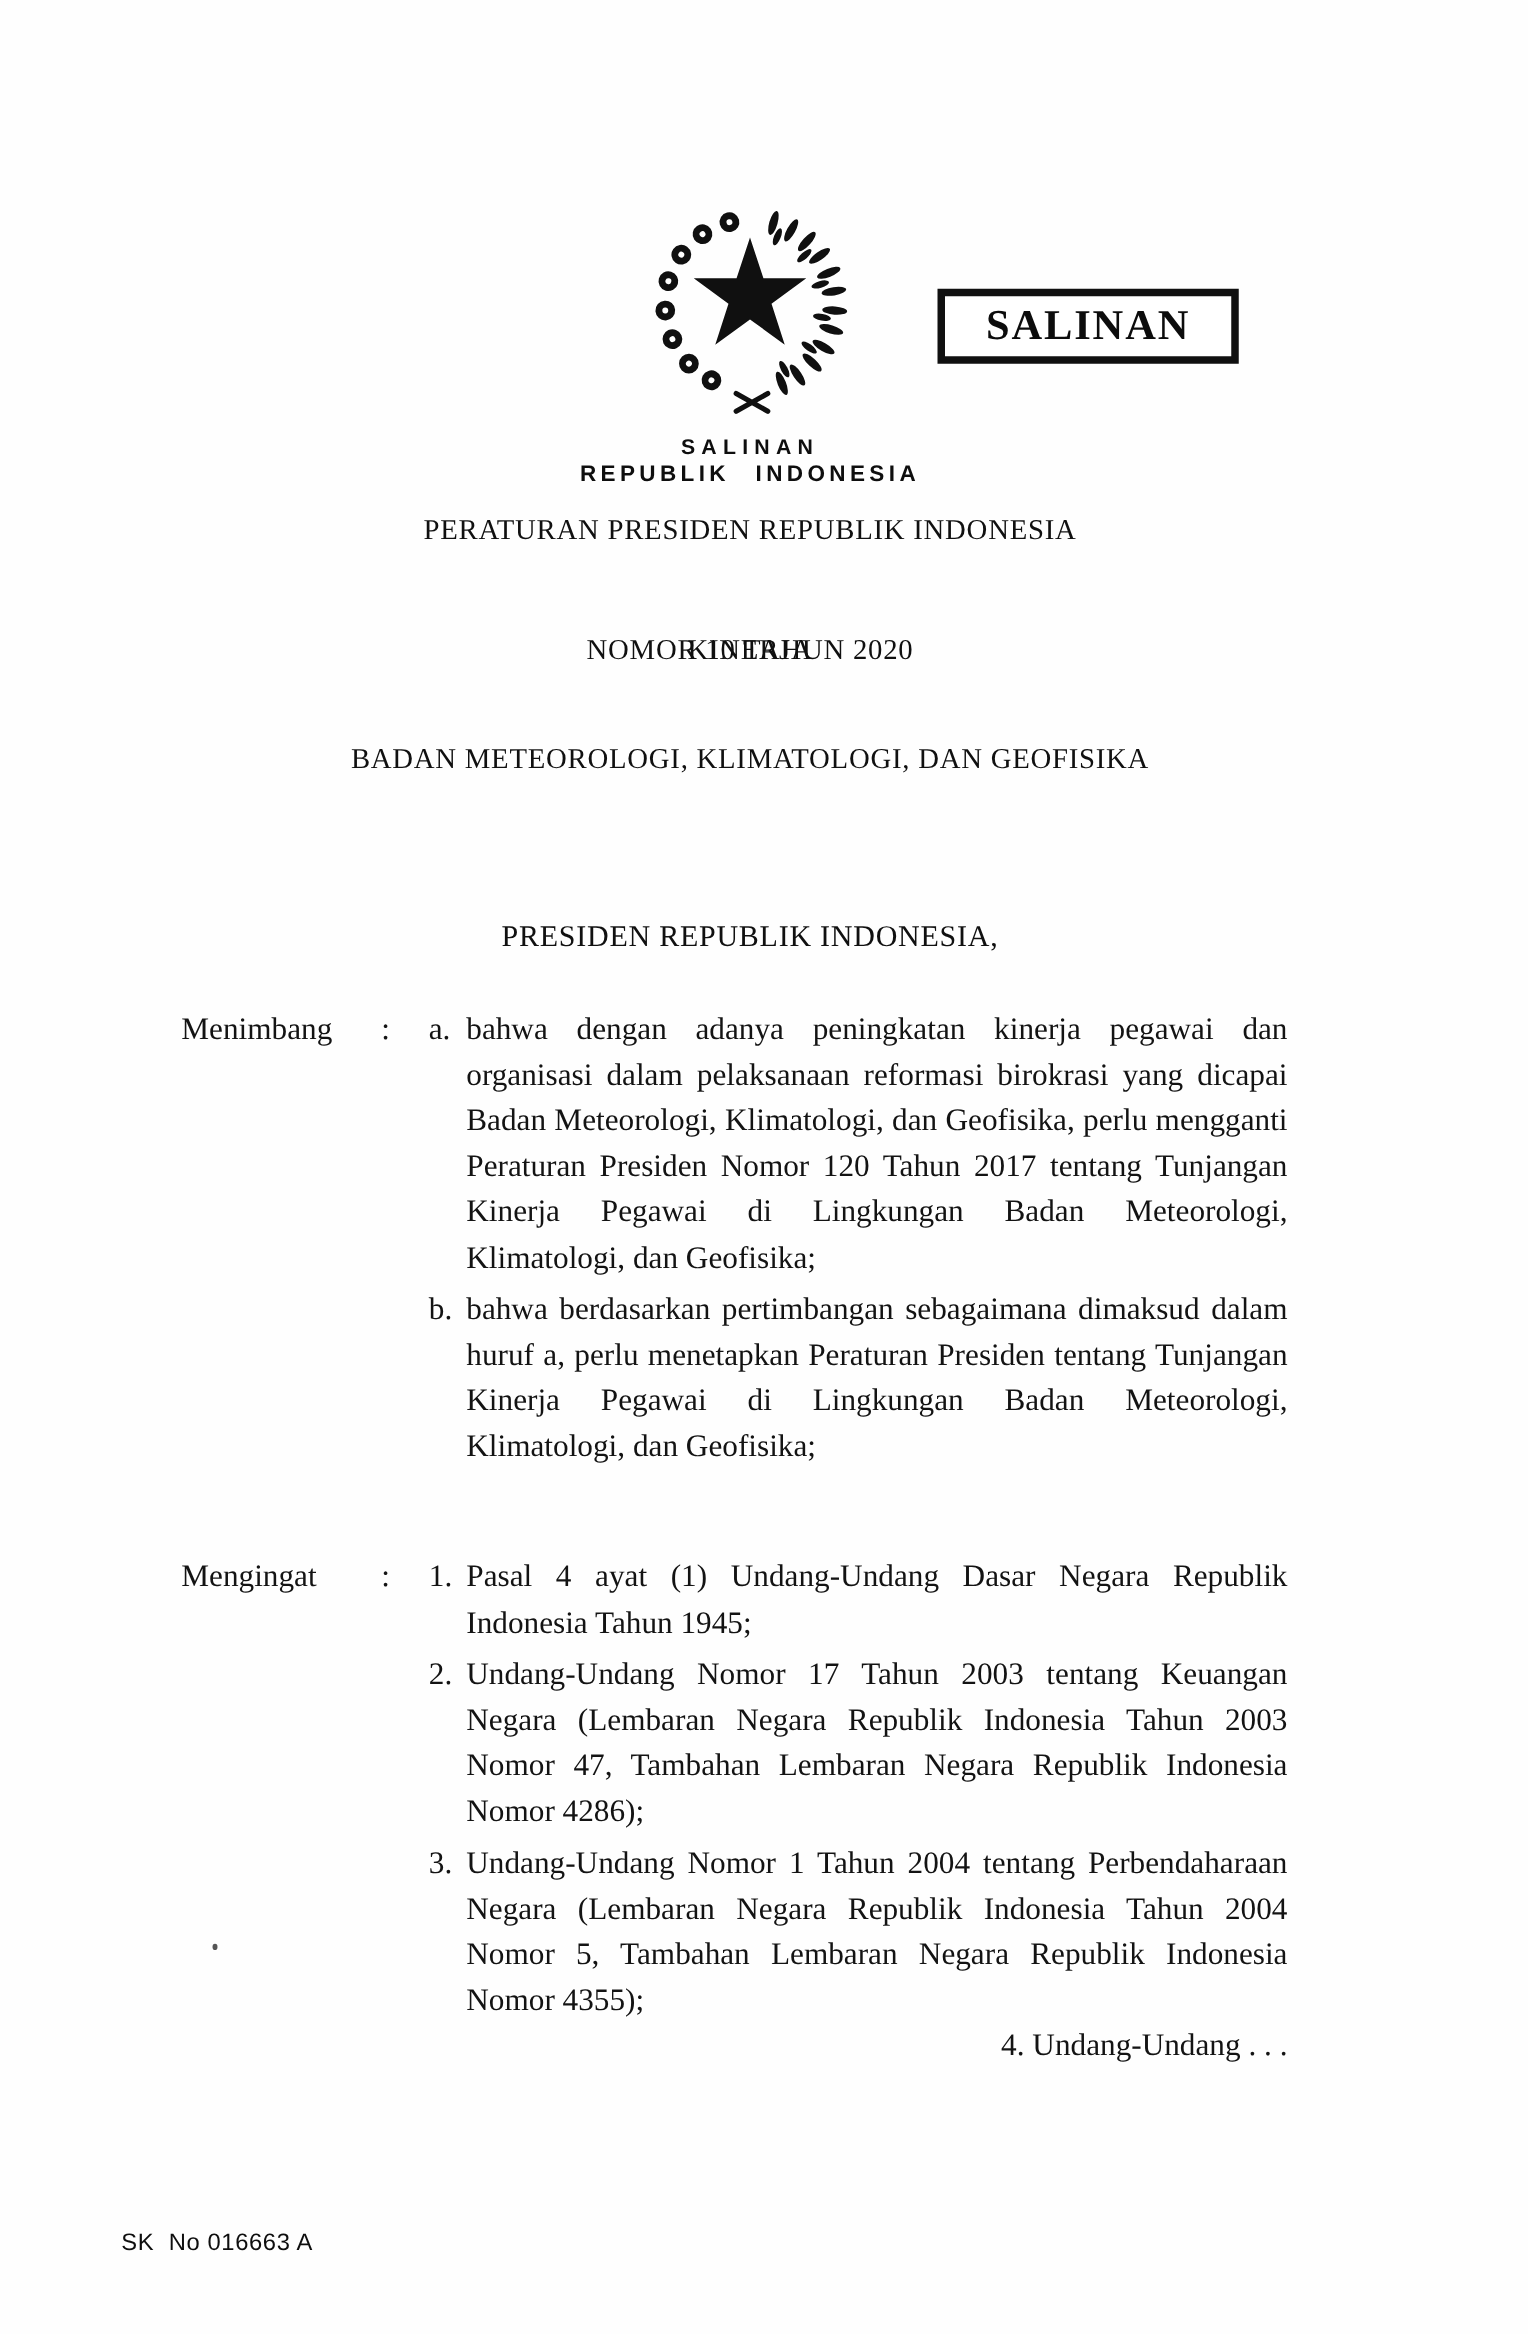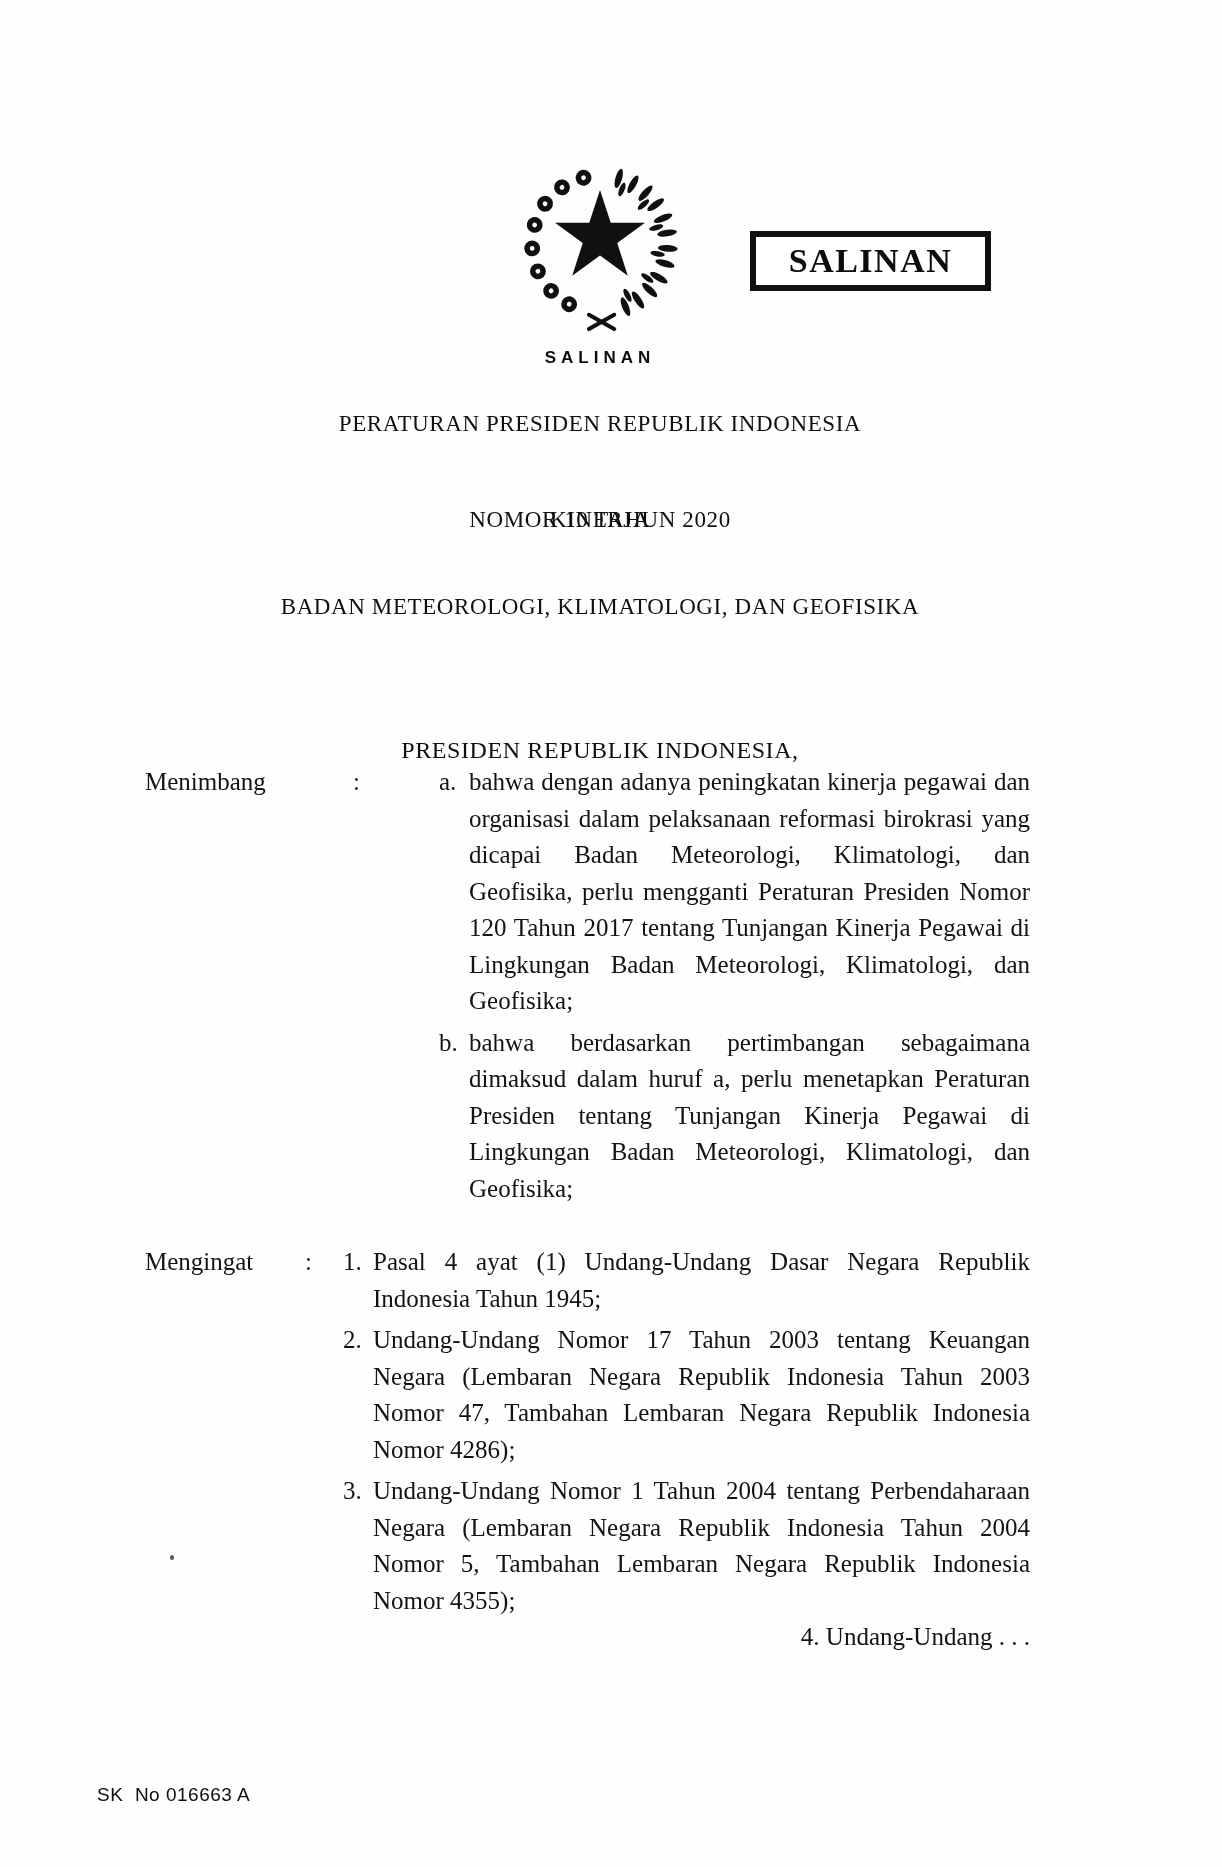--- a/index.html
+++ b/index.html
@@ -42,21 +42,21 @@
     color:#0c0c0c; background:#fff;
   }
 
   .emblem { position:absolute; left:521px; top:164px; width:158px; height:172px; }
 
   .clause {
     position:absolute; left:145px; width:885px;
     display:flex; align-items:flex-start;
     font-size:25px; line-height:36.5px; color:#131313;
   }
-  .clause-menimbang { top:764px;gap:48px; }
+  .clause-menimbang { top:806px; }
   .clause-mengingat { top:1244px; }
   .clause-label { width:160px; flex:none; }
   .clause-colon { width:38px; flex:none; }
   .clause-items { flex:1; }
   .clause-item { display:flex; margin-bottom:5px; }
   .clause-item:last-child { margin-bottom:0; }
   .item-marker { width:30px; flex:none; }
   .item-text { flex:1; text-align:justify; text-justify:inter-word; hyphens:none; }
 
   .catchword {
@@ -177,20 +177,21 @@
 
       <path d="M43,95 L59,104 M59,95 L43,104" stroke="#101010" stroke-width="2.6" fill="none" stroke-linecap="round"></path>
     </g>
   </svg>
 
   <div class="stamp">
     <span>SALINAN</span>
   </div>
 
   <div class="centered letterhead lh1">SALINAN</div>
+  <div class="centered letterhead lh2">REPUBLIK INDONESIA</div>
 
   <div class="centered title-line t1">PERATURAN PRESIDEN REPUBLIK INDONESIA</div>
   <div class="centered title-line t2">NOMOR 10 TAHUN 2020</div>
   <div class="centered title-line t3">KINERJA</div>
   <div class="centered title-line t5">BADAN METEOROLOGI, KLIMATOLOGI, DAN GEOFISIKA</div>
 
   <div class="centered title-line t7">PRESIDEN REPUBLIK INDONESIA,</div>
 
   <div class="clause clause-menimbang">
     <div class="clause-label">Menimbang</div>

